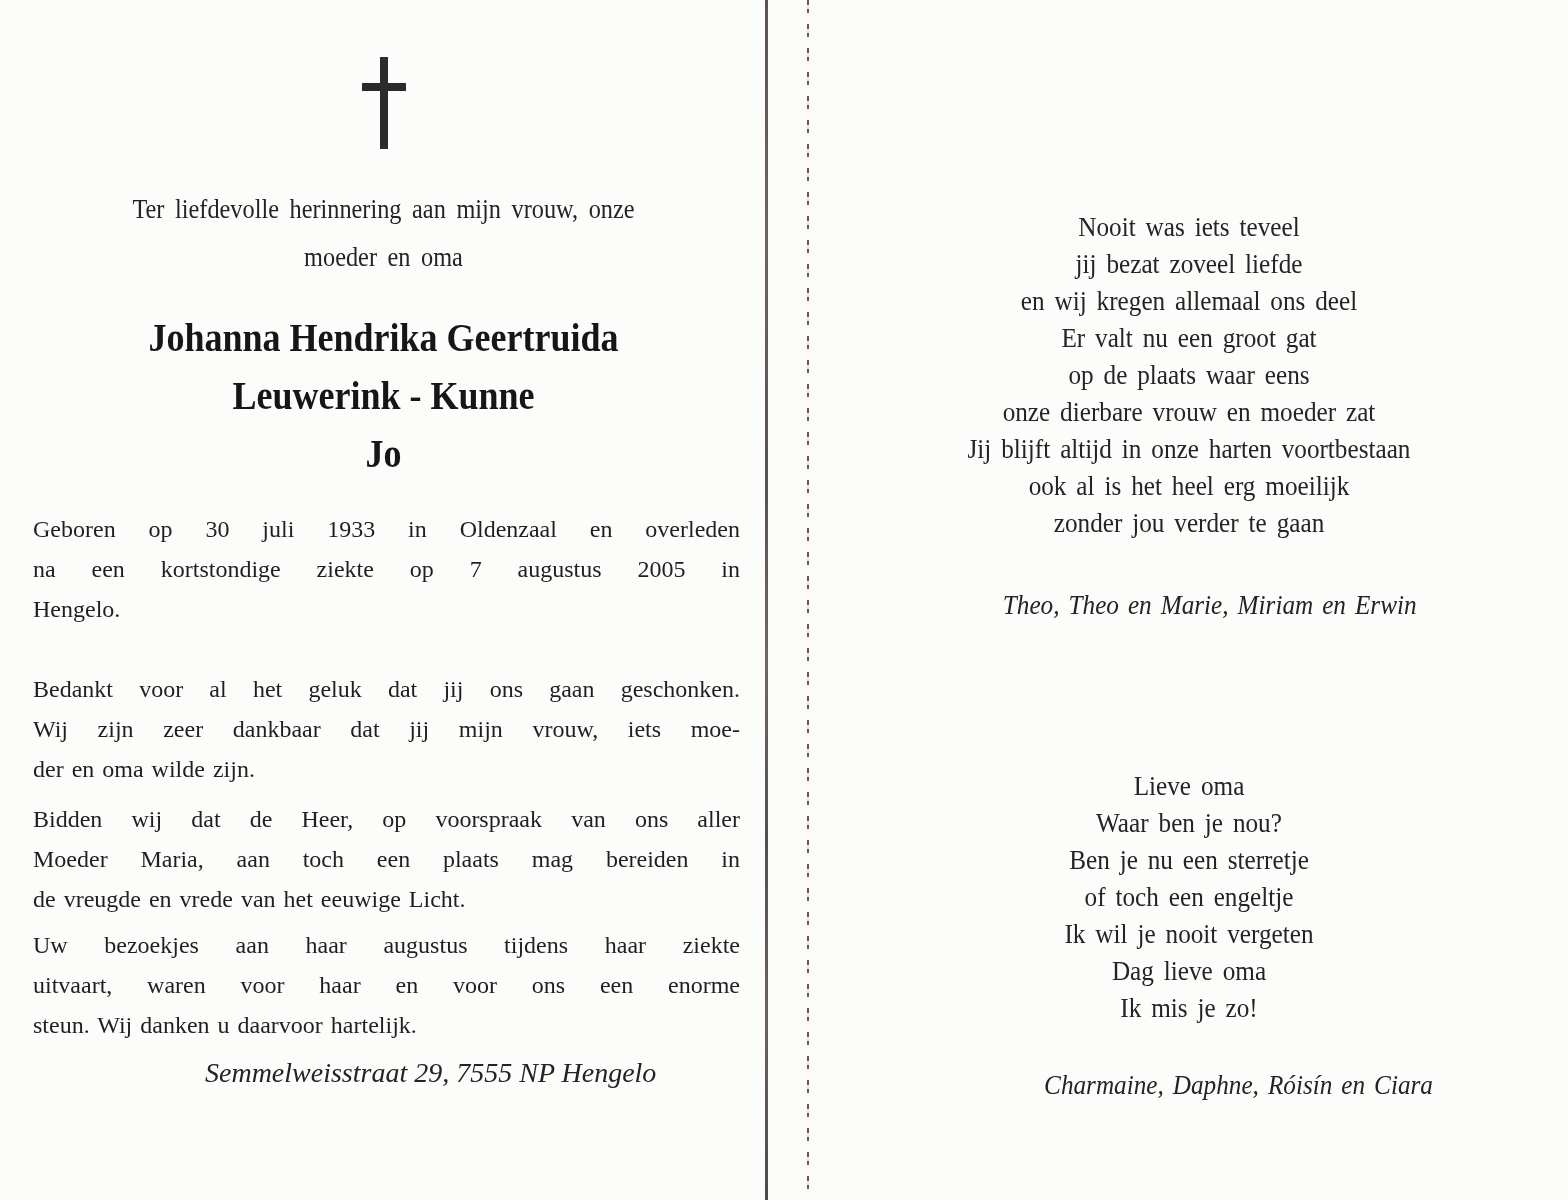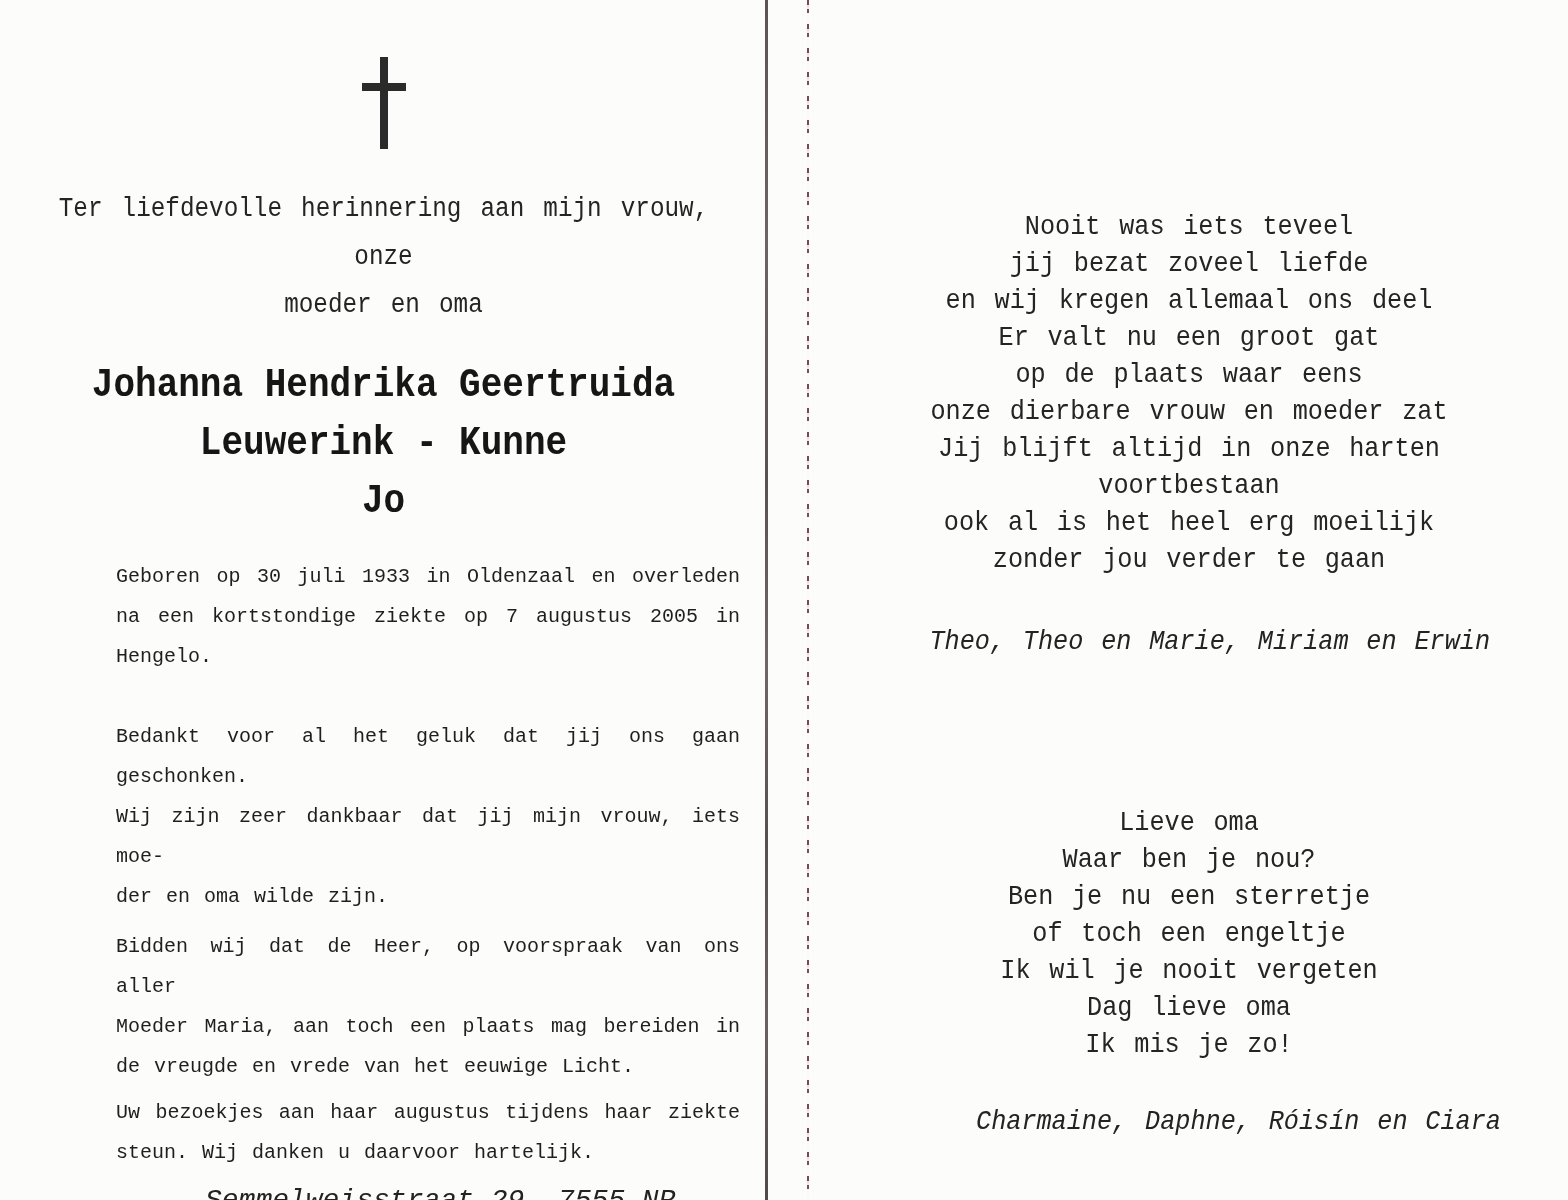--- a/index.html
+++ b/index.html
@@ -1,21 +1,21 @@
 <!DOCTYPE html>
 <html><head>
 <meta charset="utf-8">
 <style>
   html, body { margin: 0; padding: 0; }
   .card {
     position: relative;
     width: 1568px;
     height: 1200px;
     background: #fcfcfb;
-    font-family: Liberation Mono, monospace;
+    font-family: Liberation Serif, serif;
     color: #1f1f1f;
     overflow: hidden;
   }
 
   
   .page-left { position: absolute; left: 0; top: 0; width: 767px; }
 
   .cross { position: relative; width: 44px; height: 92px; margin: 57px auto 0; }
   .cross-v { position: absolute; left: 18px; top: 0; width: 8px; height: 92px; background: #2b2b2b; }
   .cross-h { position: absolute; left: 0; top: 26px; width: 44px; height: 8px; background: #2b2b2b; }
@@ -34,22 +34,22 @@
   .name {
     margin: 28px 0 0 0;
     text-align: center;
     font-size: 40px;
     line-height: 58px;
     font-weight: bold;
     color: #161616;
   }
 
   .bodytext {
-    margin: 26px 27px 0 116px;
-    font-size: 20px;
+    margin: 26px 27px 0 33px;
+    font-size: 24px;
     line-height: 40px;
     word-spacing: 2px;
   }
   .bodytext p { margin: 0; }
   .gap-lg { margin-top: 40px !important; }
   .gap-sm { margin-top: 10px !important; }
   .gap-xs { margin-top: 6px  !important; }
 
   .jline { text-align: justify; text-align-last: justify; }
   .jline.last { text-align-last: left; }
@@ -141,20 +141,21 @@
       </p>
 
       <p class="gap-sm">
         <span class="jline" style="display:block">Bidden wij dat de Heer, op voorspraak van ons aller</span>
         <span class="jline" style="display:block">Moeder Maria, aan toch een plaats mag bereiden in</span>
         <span class="jline last" style="display:block">de vreugde en vrede van het eeuwige Licht.</span>
       </p>
 
       <p class="gap-xs">
         <span class="jline" style="display:block">Uw bezoekjes aan haar augustus tijdens haar ziekte</span>
+        <span class="jline" style="display:block">uitvaart, waren voor haar en voor ons een enorme</span>
         <span class="jline last" style="display:block">steun. Wij danken u daarvoor hartelijk.</span>
       </p>
 
     </div>
 
     <div class="sig-left">
       <div>Semmelweisstraat 29, 7555 NP Hengelo</div>
     </div>
 
   </section>

